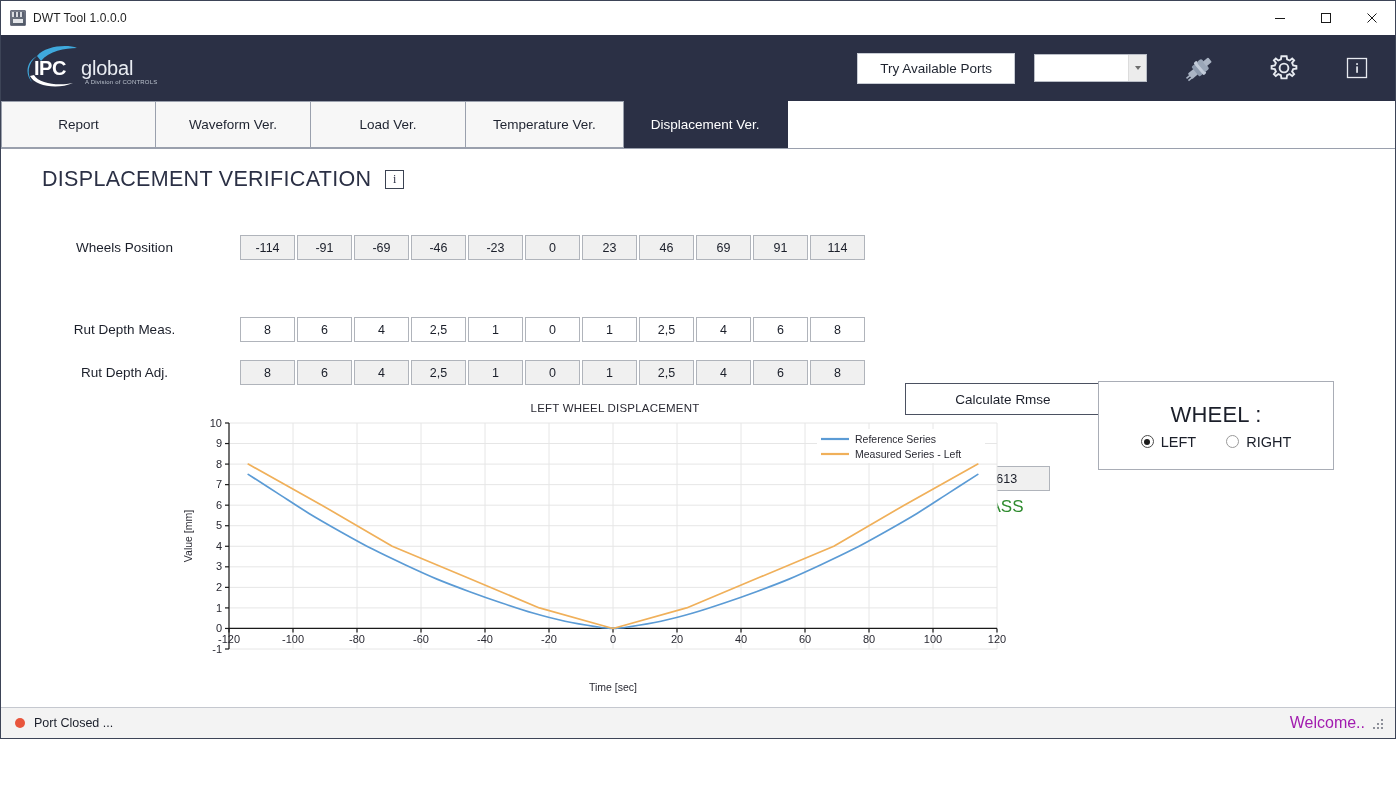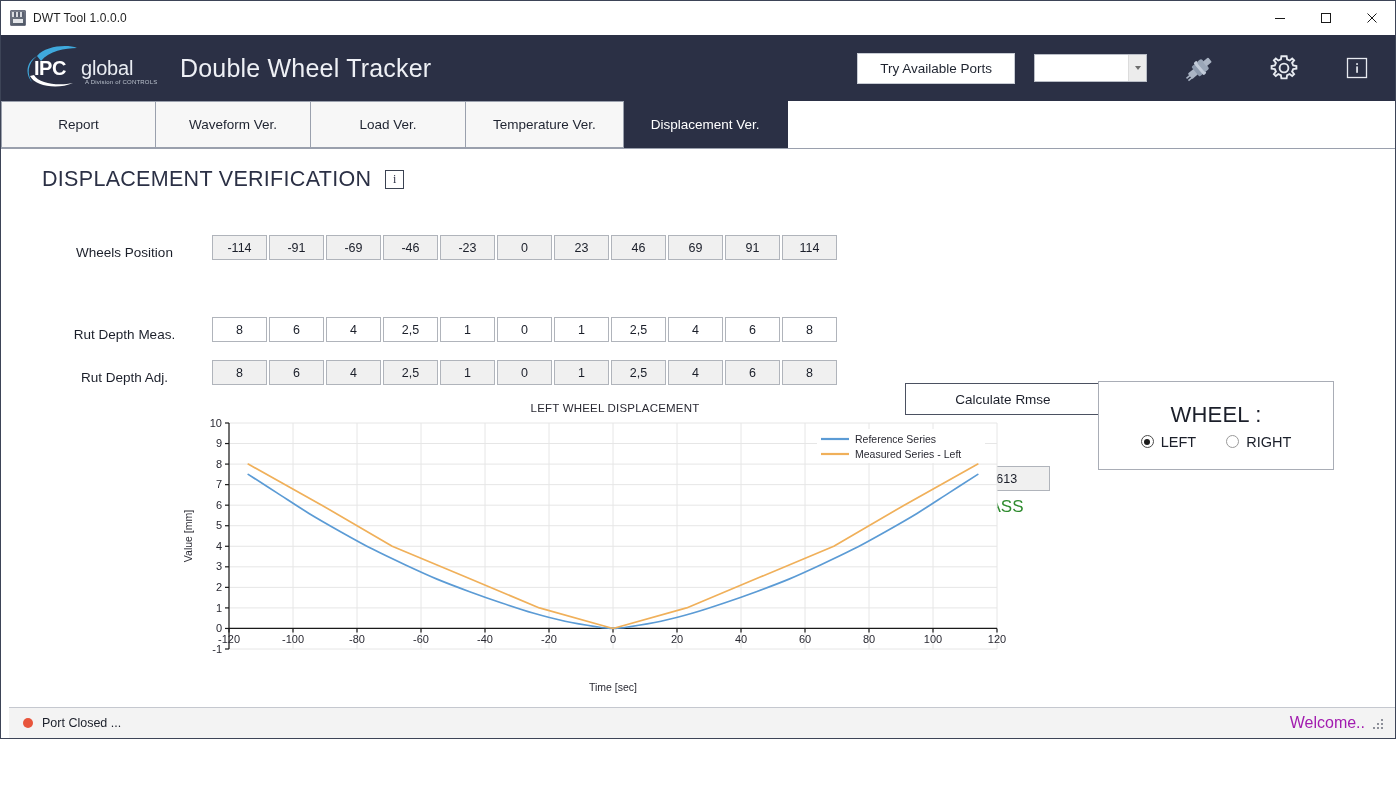--- a/index.html
+++ b/index.html
@@ -202,21 +202,22 @@
     font-size: 12px;
     color: #2b3045;
     font-family: "Liberation Serif", serif;
     cursor: pointer;
   }
 
   
   .row {
     position: absolute;
     display: flex;
-    align-items: flex-end;
+    align-items: center;
+    gap: 28px;
   }
   .row-label {
     font-size: 13.5px;
     color: #1b1f2a;
     width: 165px;
     text-align: center;
     white-space: nowrap;
   }
   .cells { display: flex; gap: 2px; }
   .cell {
@@ -328,21 +329,20 @@
   
   .statusbar {
     height: 31px;
     background: #f3f3f3;
     border-top: 1px solid #c5c8cf;
     flex: 0 0 auto;
     display: flex;
     align-items: center;
     padding: 0 10px 0 14px;
     box-sizing: border-box;
-    margin-left: 8px;
   }
   .status-dot {
     width: 10px; height: 10px;
     border-radius: 50%;
     background: #e8553c;
     margin-right: 9px;
     display: block;
   }
   .status-text {
     font-size: 12.5px;
@@ -403,21 +403,20 @@
         <path d="M22 14 C30 4, 52 2, 62 6 C50 6, 34 9, 26 19 Z" fill="#3fa9dd"></path>
         <path d="M22 14 C12 22, 12 32, 17 40 C10 32, 11 20, 22 14 Z" fill="#3fa9dd"></path>
 
         <path d="M15 34 C20 44, 42 48, 58 41 C44 44, 24 42, 19 33 Z" fill="#ffffff"></path>
         <text x="19" y="33" font-family="Liberation Sans, sans-serif" font-size="20" font-weight="bold" fill="#ffffff" letter-spacing="-0.5">IPC</text>
         <text x="66" y="33" font-family="Liberation Sans, sans-serif" font-size="20" fill="#e9ecf2" letter-spacing="-0.2">global</text>
         <text x="70" y="42" font-family="Liberation Sans, sans-serif" font-size="6" fill="#b9c0cc" letter-spacing="0.2">A Division of CONTROLS</text>
       </svg>
     </div>
 
-    <div class="header-title">Double Wheel Tracker</div>
 
     <div class="header-spacer"></div>
 
     <button class="btn-ports">Try Available Ports</button>
 
     <div class="port-select">
       <div class="value" title=""></div>
       <div class="arrow">
           <i></i>
         </div>

